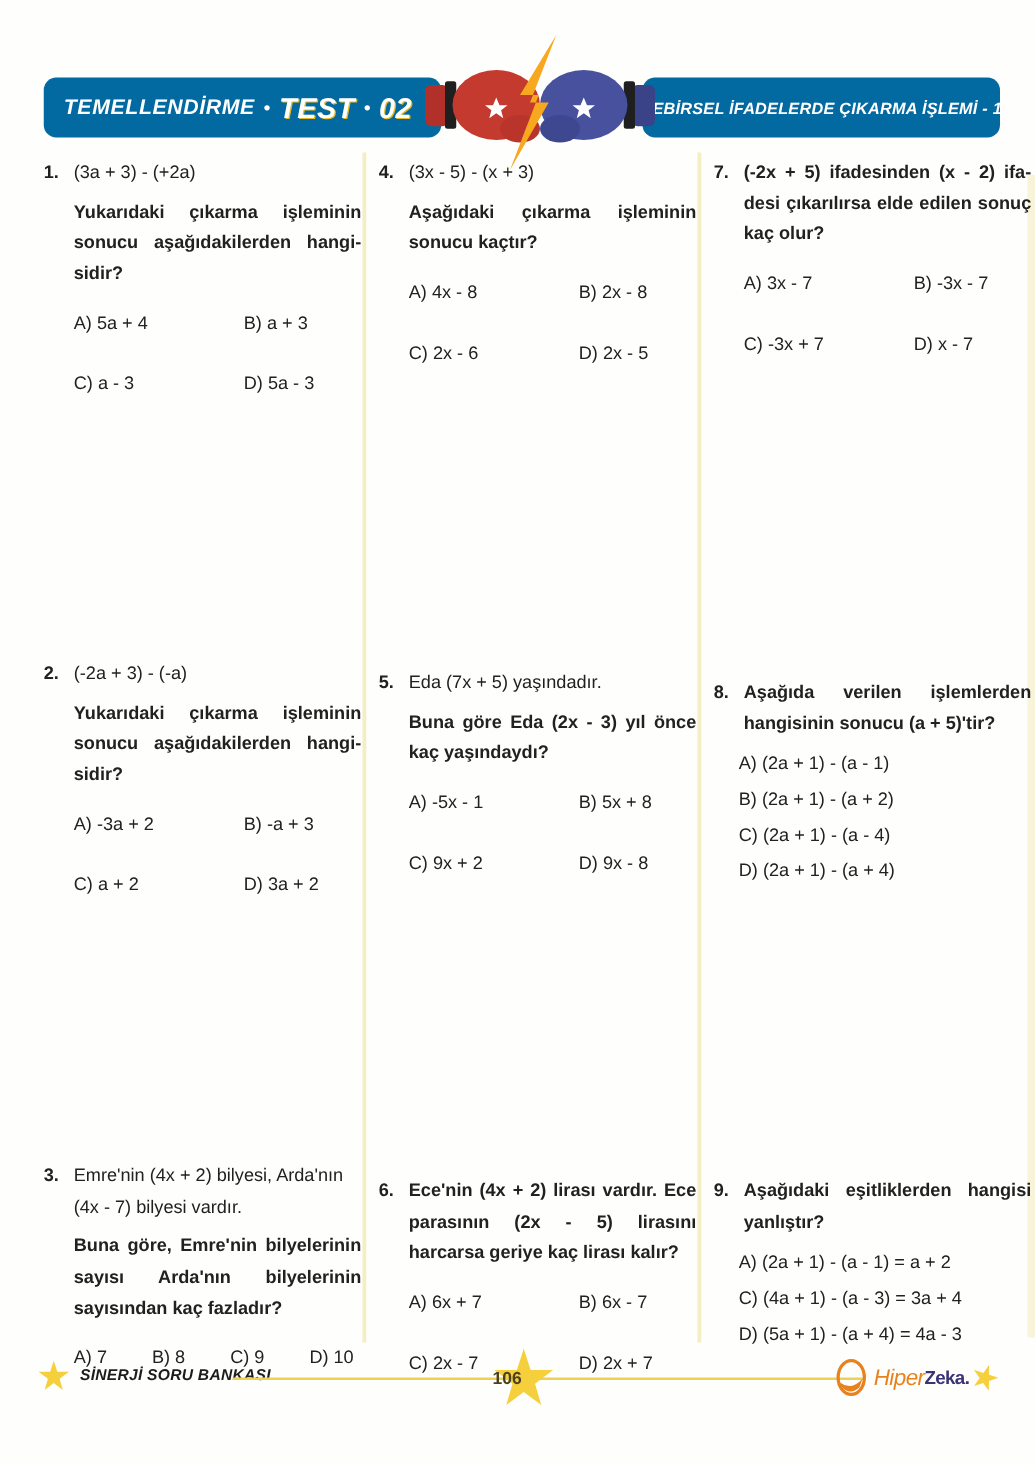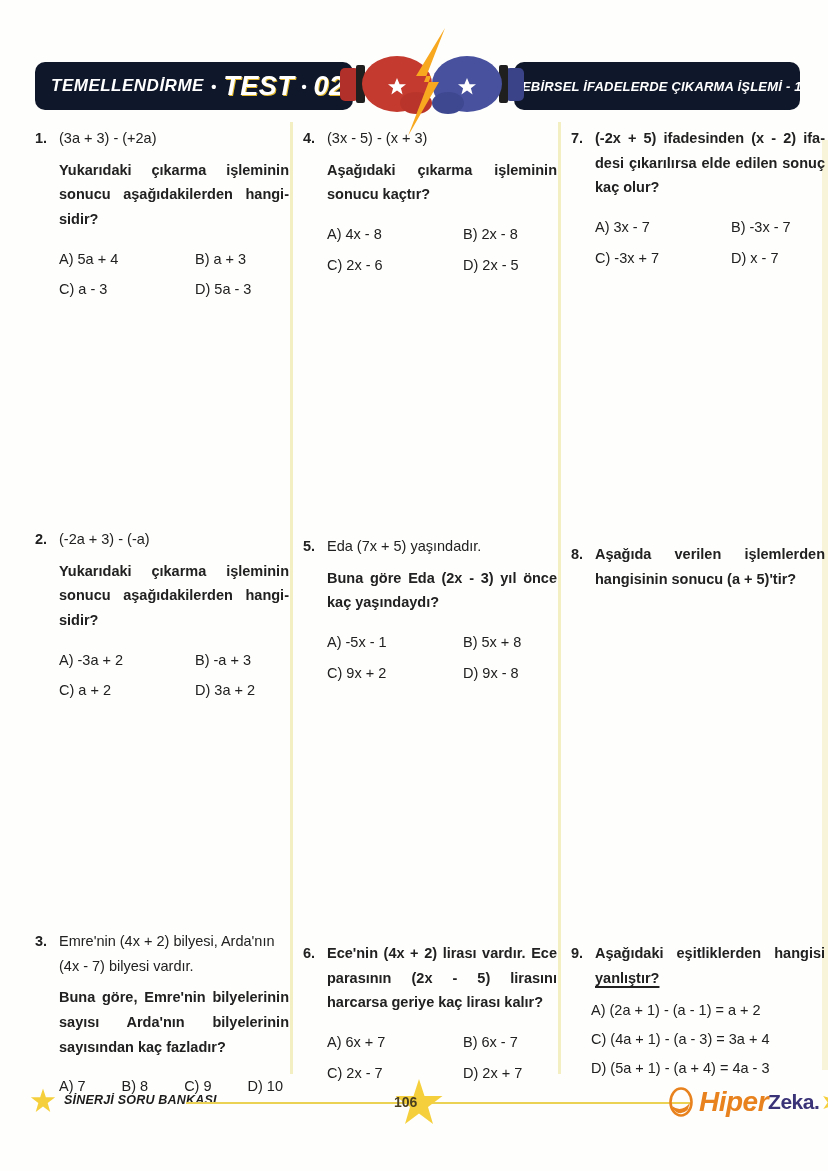--- a/index.html
+++ b/index.html
@@ -10,69 +10,69 @@
     font-family:"Liberation Sans", sans-serif;
     color:#212121;
     overflow:hidden;
   }
   .page { position:absolute; inset:0; background:#fefefc; }
   .edge-tint { position:absolute; right:0; top:140px; width:6px; height:930px; background:#f8f4d9; }
 
   
   .band {
     position:absolute; top:62px; height:48px;
-    background:#0f172a; border-radius:10px;
+    background:#0369a1; border-radius:10px;
     display:flex; align-items:center;
     color:#fff; font-style:italic; font-weight:bold;
     z-index:1; white-space:nowrap;
   }
   .band-left  { left:35px;  width:318px; padding-left:16px; }
   .band-right { left:514px; width:286px; justify-content:center; font-size:13px; letter-spacing:.2px; }
   .band-series { font-size:17px; letter-spacing:.5px; }
   .band-dot { font-size:15px; margin:0 7px; }
-  .band-test { font-size:27px; letter-spacing:.5px; text-shadow:1px 1px 0 #e3b92a; }
+  .band-test { font-size:23px; letter-spacing:.5px; text-shadow:1px 1px 0 #e3b92a; }
   .emblem { position:absolute; left:336px; top:26px; width:192px; height:112px; z-index:3; }
 
   
   .divider { position:absolute; top:122px; width:3px; height:952px; background:#f4eec3; }
   .divider-1 { left:290px; }
   .divider-2 { left:558px; }
 
   
   .question { position:absolute; width:254px; font-size:14.5px; line-height:1.7; }
   .q-line { position:relative; padding-left:24px; }
   .q-num { position:absolute; left:0; top:0; font-weight:bold; }
   .q-intro { font-weight:normal; }
   .q-stem { font-weight:bold; text-align:justify; margin-top:7px; margin-left:24px;
             hyphens:manual; -webkit-hyphens:manual; }
   .q-line .q-stem { margin-left:0; margin-top:0; }
-  .u { text-decoration:underline; text-decoration-thickness:2px; text-underline-offset:3px; }
+  .u { text-decoration-thickness:2px; text-underline-offset:3px; }
 
   .opts { margin-top:15px; margin-left:24px; }
-  .grid2 { display:grid; grid-template-columns:136px 1fr; row-gap:6px; }
+  .grid2 { display:grid; grid-template-columns:136px 1fr; row-gap:24px; }
   .opts-row { display:flex; justify-content:space-between; padding-right:6px; }
   .opts-list { display:flex; flex-direction:column; gap:4px; margin-top:8px; margin-left:20px; }
   .opt { white-space:nowrap; }
 
   
   footer { position:absolute; left:0; top:1080px; width:736px; height:60px; }
   .f-rule { position:absolute; left:186px; top:22px; width:505px; height:2px; background:#ecd253; z-index:1; }
   .star {
     display:inline-block; background:#f5d03c;
     clip-path:polygon(50% 2%, 61% 36%, 97% 36%, 68% 58%, 78% 92%, 50% 71%, 22% 92%, 32% 58%, 3% 36%, 39% 36%);
   }
   .star-small { position:absolute; left:30px; top:8px; width:26px; height:26px; }
   .book-label { position:absolute; left:64px; top:13px; font-size:12.5px; font-weight:bold; font-style:italic; color:#1c1c1c; letter-spacing:.2px; }
   .page-star { position:absolute; left:394px; top:-2px; width:50px; height:50px; z-index:2; }
   .page-star .star { position:absolute; inset:0; width:50px; height:50px; }
   .page-num { position:absolute; left:0; top:16px; width:100%; text-align:left; font-size:14px; font-weight:bold; color:#4a3f1f; }
   .brand { position:absolute; left:668px; top:6px; display:flex; align-items:center; z-index:2; }
   .egg { margin-right:5px; display:inline-flex; }
-  .brand-1 { font-size:28px; font-weight:bold; font-style:italic; color:#e8821e; letter-spacing:-.5px; }
-  .brand-2 { font-size:21px; font-weight:bold; color:#3a3377; letter-spacing:-.5px; }
+  .brand-1 { font-size:18px; font-weight:normal; font-style:italic; color:#e8821e; letter-spacing:-.5px; }
+  .brand-2 { font-size:15px; font-weight:bold; color:#3a3377; letter-spacing:-.5px; }
   .star-logo { width:22px; height:22px; margin-left:2px; transform:rotate(18deg); }
 </style>
 </head>
 <body>
 
 <div class="page">
   <div class="edge-tint"></div>
 
   <header>
     <div class="band band-left">
@@ -203,20 +203,26 @@
       <span class="opt">B) -3x - 7</span>
       <span class="opt">C) -3x + 7</span>
       <span class="opt">D) x - 7</span>
     </div>
   </section>
 
   <section class="question" style="left:571px; top:542px;">
     <div class="q-line">
       <span class="q-num">8.</span>
       <p class="q-stem">Aşağıda verilen işlemlerden hangisinin sonucu (a + 5)'tir?</p>
+    </div>
+    <div class="opts-list">
+      <span class="opt">A) (2a + 1) - (a - 1)</span>
+      <span class="opt">B) (2a + 1) - (a + 2)</span>
+      <span class="opt">C) (2a + 1) - (a - 4)</span>
+      <span class="opt">D) (2a + 1) - (a + 4)</span>
     </div>
   </section>
 
   <section class="question" style="left:571px; top:941px;">
     <div class="q-line">
       <span class="q-num">9.</span>
       <p class="q-stem"><span>Aşağıdaki eşitliklerden hangisi </span><span class="u">yanlıştır?</span></p>
     </div>
     <div class="opts-list">
       <span class="opt">A) (2a + 1) - (a - 1) = a + 2</span>

